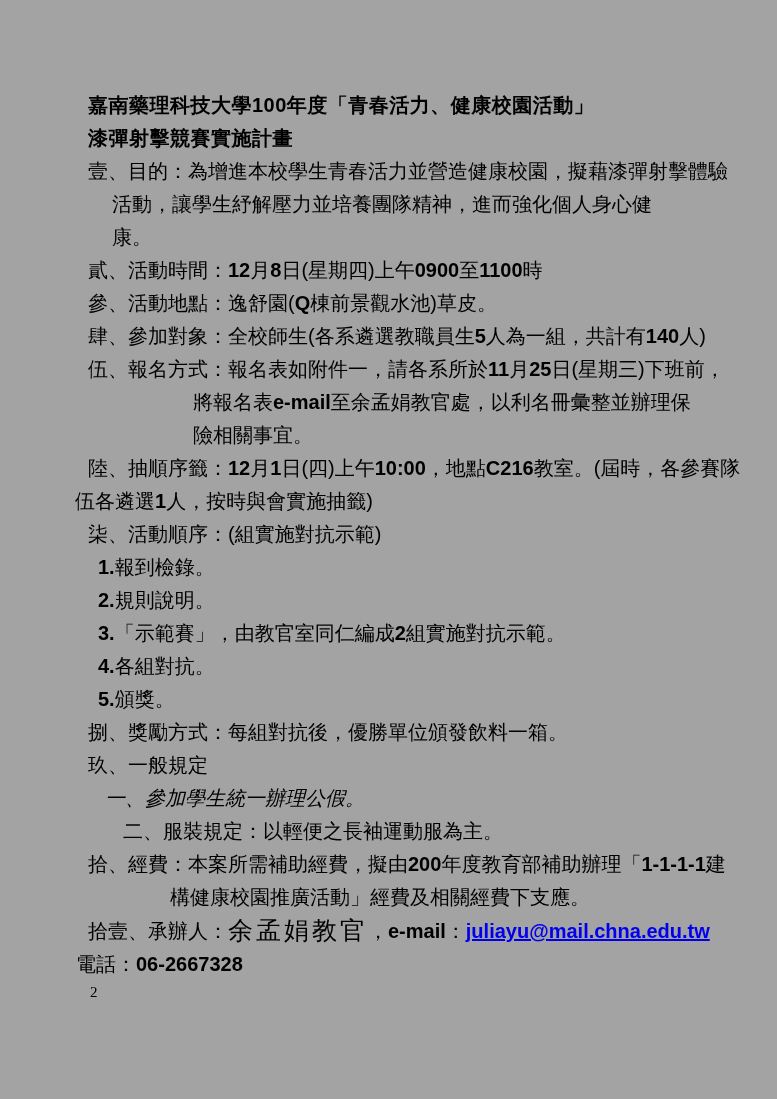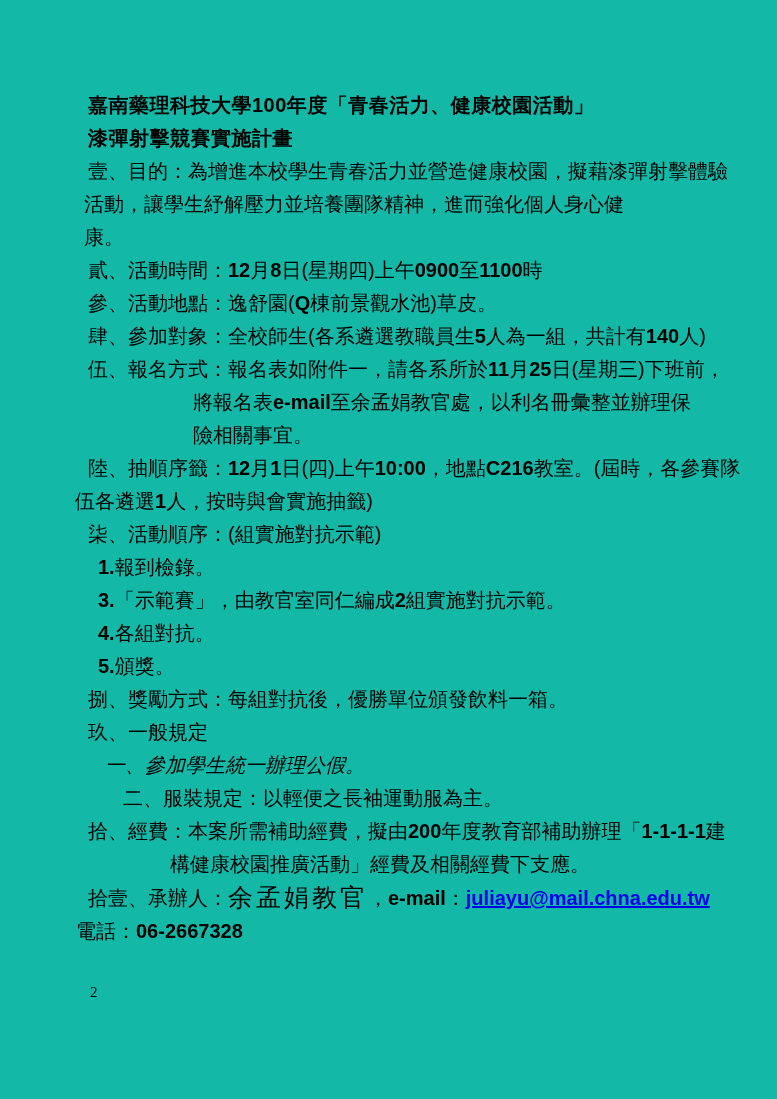--- a/index.html
+++ b/index.html
@@ -4,38 +4,38 @@
 <style>
   html, body {
     margin: 0;
     padding: 0;
     background: #ffffff;
   }
   .page {
     position: relative;
     width: 777px;
     height: 1099px;
-    background: #14b8a6;
+    background: #a3a3a3;
     color: #000000;
     font-family: "Liberation Sans", "DejaVu Sans", sans-serif;
     font-size: 20px;
     line-height: 33px;
     overflow: hidden;
     box-sizing: border-box;
     padding-top: 89px;
   }
   .line { white-space: nowrap; }
   .title-line {
     padding-left: 88px;
     font-weight: 700;
     letter-spacing: 0.5px;
   }
   
   .main  { padding-left: 88px;  }
-  .hang1 { padding-left: 84px; }  
+  .hang1 { padding-left: 84px; margin-left: 28px; }  
   .hang2 { padding-left: 193px; }  
   .hang3 { padding-left: 75px; }  
   .hang4 { padding-left: 170px; }  
   .num   { padding-left: 98px;  }  
   .sub1  { padding-left: 105px; font-style: italic; }  
   .sub2  { padding-left: 123px; }  
   .phone { padding-left: 76px; }  
   b { font-weight: 700; }
   .contact-name {
     font-family: "DejaVu Serif", "Liberation Serif", serif;
@@ -76,20 +76,21 @@
       <div class="line main">貳、活動時間：<b>12</b>月<b>8</b>日(星期四)上午<b>0900</b>至<b>1100</b>時</div>
       <div class="line main">參、活動地點：逸舒園(<b>Q</b>棟前景觀水池)草皮。</div>
       <div class="line main">肆、參加對象：全校師生(各系遴選教職員生<b>5</b>人為一組，共計有<b>140</b>人)</div>
       <div class="line main">伍、報名方式：報名表如附件一，請各系所於<b>11</b>月<b>25</b>日(星期三)下班前，</div>
       <div class="line hang2">將報名表<b>e-mail</b>至余孟娟教官處，以利名冊彙整並辦理保</div>
       <div class="line hang2">險相關事宜。</div>
       <div class="line main">陸、抽順序籤：<b>12</b>月<b>1</b>日(四)上午<b>10:00</b>，地點<b>C216</b>教室。(屆時，各參賽隊</div>
       <div class="line hang3">伍各遴選<b>1</b>人，按時與會實施抽籤)</div>
       <div class="line main">柒、活動順序：(組實施對抗示範)</div>
       <div class="line num"><b>1.</b>報到檢錄。</div>
+      <div class="line num"><b>2.</b>規則說明。</div>
       <div class="line num"><b>3.</b>「示範賽」，由教官室同仁編成<b>2</b>組實施對抗示範。</div>
       <div class="line num"><b>4.</b>各組對抗。</div>
       <div class="line num"><b>5.</b>頒獎。</div>
       <div class="line main">捌、獎勵方式：每組對抗後，優勝單位頒發飲料一箱。</div>
       <div class="line main">玖、一般規定</div>
       <div class="line sub1">一、參加學生統一辦理公假。</div>
       <div class="line sub2">二、服裝規定：以輕便之長袖運動服為主。</div>
       <div class="line main">拾、經費：本案所需補助經費，擬由<b>200</b>年度教育部補助辦理「<b>1-1-1-1</b>建</div>
       <div class="line hang4">構健康校園推廣活動」經費及相關經費下支應。</div>
     </div>

